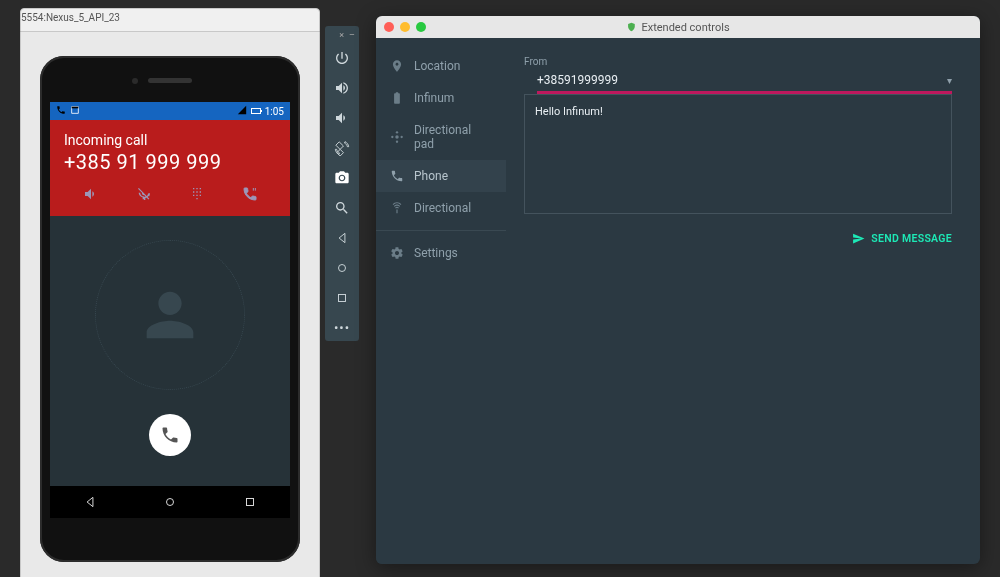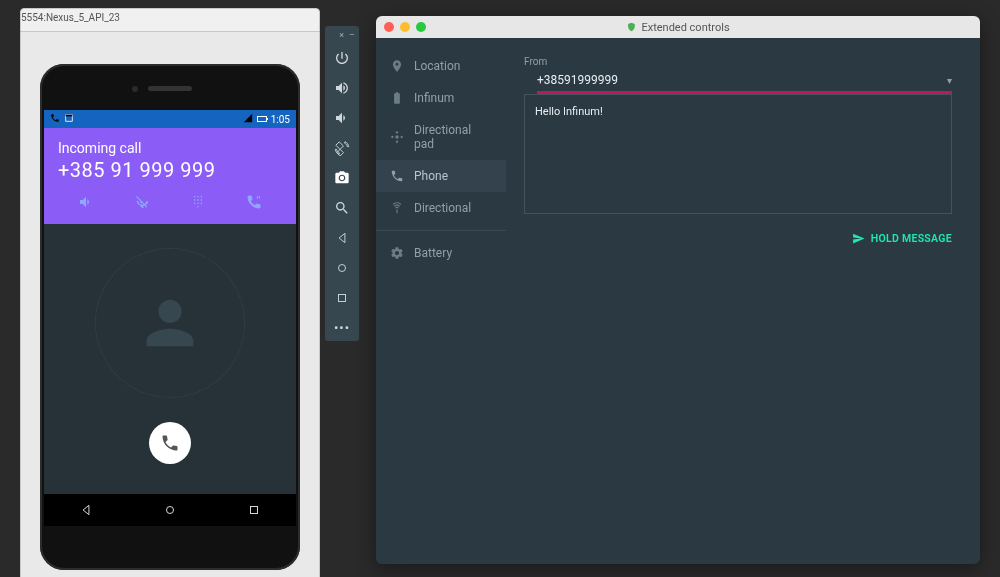--- a/index.html
+++ b/index.html
@@ -5,39 +5,39 @@
   * { box-sizing: border-box; margin: 0; padding: 0; font-family: -apple-system, BlinkMacSystemFont, "Segoe UI", Roboto, sans-serif; }
   body { background: #2a2a2a; width: 1000px; height: 577px; overflow: hidden; position: relative; }
 
   
   .emu-wrap { position: absolute; left: 20px; top: 8px; width: 300px; }
   .emu-titlebar { height: 24px; background: #f0f0f0; border: 1px solid #c8c8c8; border-radius: 4px 4px 0 0;
     font-size: 10px; color: #555; text-align: left; line-height: 18px; }
   .emu-body { background: #e9e9e9; padding: 16px 18px 20px; border: 1px solid #c8c8c8; border-top: none; }
 
   
-  .device { width: 260px; height: 506px; background: #111; border-radius: 24px; margin: 16px auto;
-    padding: 46px 4px 44px; position: relative; box-shadow: inset 0 0 0 2px #2c2c2c; }
+  .device { width: 260px; height: 506px; background: #111; border-radius: 24px; margin: 8px auto;
+    padding: 46px 10px 44px; position: relative; box-shadow: inset 0 0 0 2px #2c2c2c; }
   .device .earpiece { position: absolute; top: 22px; left: 50%; transform: translateX(-50%);
     width: 44px; height: 5px; background: #333; border-radius: 3px; }
   .device .frontcam { position: absolute; top: 22px; left: 92px; width: 6px; height: 6px;
     border-radius: 50%; background: #2b2b2b; }
   .screen { width: 100%; height: 100%; background: #263238; position: relative; overflow: hidden;
     font-size: 0; }
 
   
   .statusbar { height: 18px; background: #1565C0; display: flex; align-items: center;
     justify-content: space-between; padding: 0 6px; font-size: 10px; color: #fff; }
   .statusbar .left, .statusbar .right { display: flex; align-items: center; gap: 4px; }
   .battery { width: 10px; height: 6px; border: 1px solid #fff; position: relative; }
   .battery::after { content: ""; position: absolute; right: -2px; top: 1px; width: 1px; height: 2px; background: #fff; }
   .battery .fill { height: 100%; background: #fff; width: 40%; }
 
   
-  .call-header { background: #8b5cf6; color: #fff; padding: 12px 14px 10px; }
+  .call-header { background: #b91c1c; color: #fff; padding: 12px 14px 10px; }
   .call-header .title { font-size: 14px; font-weight: 400; }
   .call-header .number { font-size: 20px; font-weight: 400; margin-top: 2px; letter-spacing: 0.5px; }
   .call-header .country { font-size: 11px; margin-top: 4px; opacity: 0.92; }
   .call-actions { display: flex; justify-content: space-around; padding: 10px 0 2px; }
   .call-actions .act { width: 20px; height: 20px; display: flex; align-items: center; justify-content: center; }
   .call-actions svg { fill: #90CAF9; opacity: 0.7; }
 
   
   .call-body { flex: 1; background: #263238; height: 260px; position: relative; }
   .avatar-ghost { position: absolute; left: 50%; top: 38%; transform: translate(-50%,-50%);
@@ -306,37 +306,37 @@
         <svg width="14" height="14" viewBox="0 0 24 24">
             <path d="M12 2C9 2 6.3 3.3 4.5 5.4l1.5 1.3C7.4 5 9.6 4 12 4s4.6 1 6 2.7l1.5-1.3C17.7 3.3 15 2 12 2zm0 4c-2.2 0-4.2 1-5.5 2.6l1.5 1.3C9 8.6 10.4 8 12 8s3 .6 4 1.9l1.5-1.3C16.2 7 14.2 6 12 6zm0 4c-1.4 0-2.6.7-3.3 1.8l1.7 1C10.8 12.3 11.3 12 12 12s1.2.3 1.6.8l1.7-1C14.6 10.7 13.4 10 12 10zm0 4c-.6 0-1 .4-1 1v6h2v-6c0-.6-.4-1-1-1z"></path>
           </svg>
         <span>Directional</span>
       </div>
       <div class="side-divider"></div>
       <div class="side-item">
         <svg width="14" height="14" viewBox="0 0 24 24">
             <path d="M19.4 13c0-.3.1-.7.1-1s0-.7-.1-1l2.1-1.6c.2-.1.2-.4.1-.6l-2-3.5c-.1-.2-.4-.3-.6-.2l-2.5 1c-.5-.4-1.1-.7-1.7-1l-.4-2.6c0-.2-.2-.4-.5-.4h-4c-.2 0-.4.2-.5.4L9.1 5c-.6.3-1.2.6-1.7 1l-2.5-1c-.2-.1-.5 0-.6.2l-2 3.5c-.1.2-.1.5.1.6L4.5 11c0 .3-.1.7-.1 1s0 .7.1 1l-2.1 1.6c-.2.1-.2.4-.1.6l2 3.5c.1.2.4.3.6.2l2.5-1c.5.4 1.1.7 1.7 1l.4 2.6c0 .2.2.4.5.4h4c.2 0 .4-.2.5-.4l.4-2.6c.6-.3 1.2-.6 1.7-1l2.5 1c.2.1.5 0 .6-.2l2-3.5c.1-.2.1-.5-.1-.6L19.4 13zM12 15.5c-1.9 0-3.5-1.6-3.5-3.5S10.1 8.5 12 8.5s3.5 1.6 3.5 3.5-1.6 3.5-3.5 3.5z"></path>
           </svg>
-        <span>Battery</span>
+        <span>Settings</span>
       </div>
     </div>
 
     <div class="ext-content">
       <div class="field-label">From</div>
       <div class="from-row">
         <input type="text" value="+38591999999" style="">
         <span class="chev">▾</span>
       </div>
 
 
       <textarea class="msg-box" style="">Hello Infinum!</textarea>
 
       <div class="send-row">
         <div class="teal-btn">
           <svg width="13" height="13" viewBox="0 0 24 24">
               <path d="M2 21l21-9L2 3v7l15 2-15 2z"></path>
             </svg>
-          <span>HOLD MESSAGE</span>
+          <span>SEND MESSAGE</span>
         </div>
       </div>
     </div>
   </div>
 </div>
 
 </body></html>

